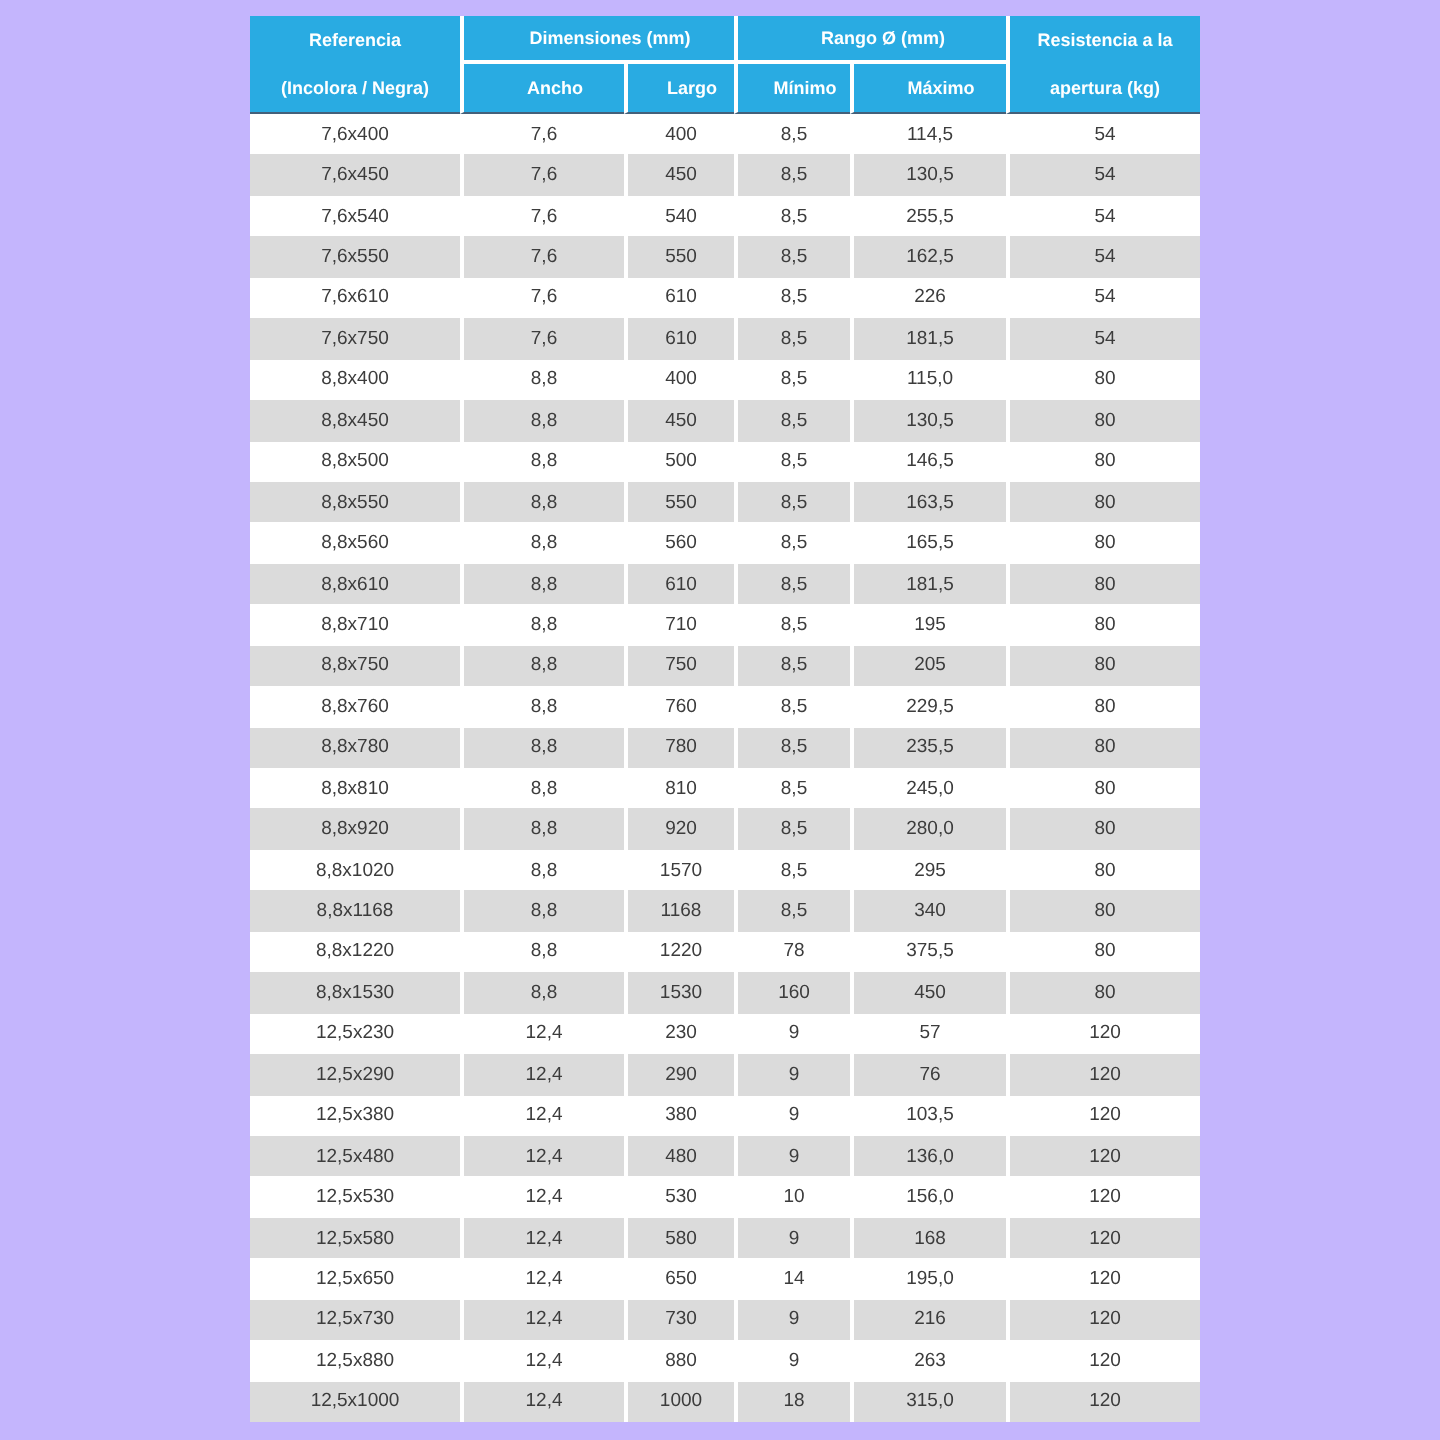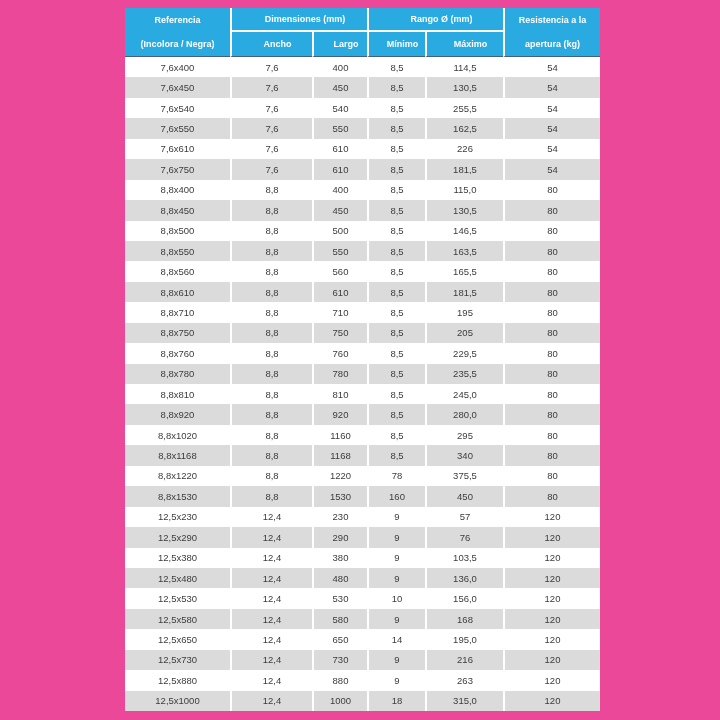--- a/index.html
+++ b/index.html
@@ -7,21 +7,21 @@
     padding: 0;
     width: 720px;
     height: 720px;
     background: #ffffff;
     font-family: "Liberation Sans", sans-serif;
   }
   .page {
     position: relative;
     width: 720px;
     height: 720px;
-    background: #ec4899;
+    background: #c4b5fd;
     overflow: hidden;
   }
   table.spec-table {
     position: absolute;
     left: 125px;
     top: 8px;
     width: 475px;
     border-collapse: separate;
     border-spacing: 0;
     table-layout: fixed;
@@ -243,21 +243,21 @@
           <td>8,8x920</td>
           <td>8,8</td>
           <td>920</td>
           <td>8,5</td>
           <td>280,0</td>
           <td>80</td>
         </tr>
         <tr>
           <td>8,8x1020</td>
           <td>8,8</td>
-          <td>1160</td>
+          <td>1570</td>
           <td>8,5</td>
           <td>295</td>
           <td>80</td>
         </tr>
         <tr class="stripe">
           <td>8,8x1168</td>
           <td>8,8</td>
           <td>1168</td>
           <td>8,5</td>
           <td>340</td>

